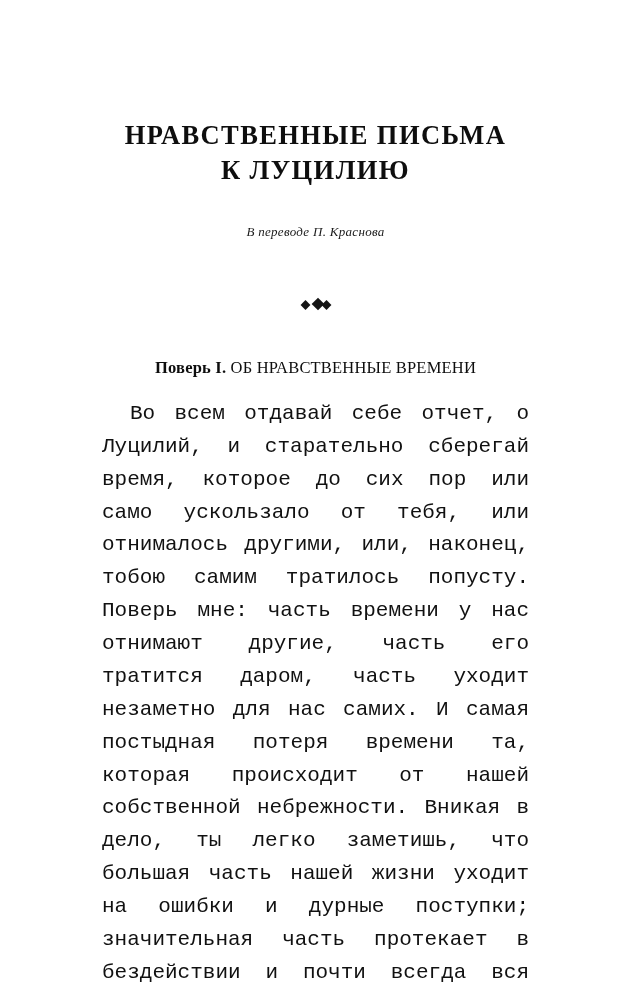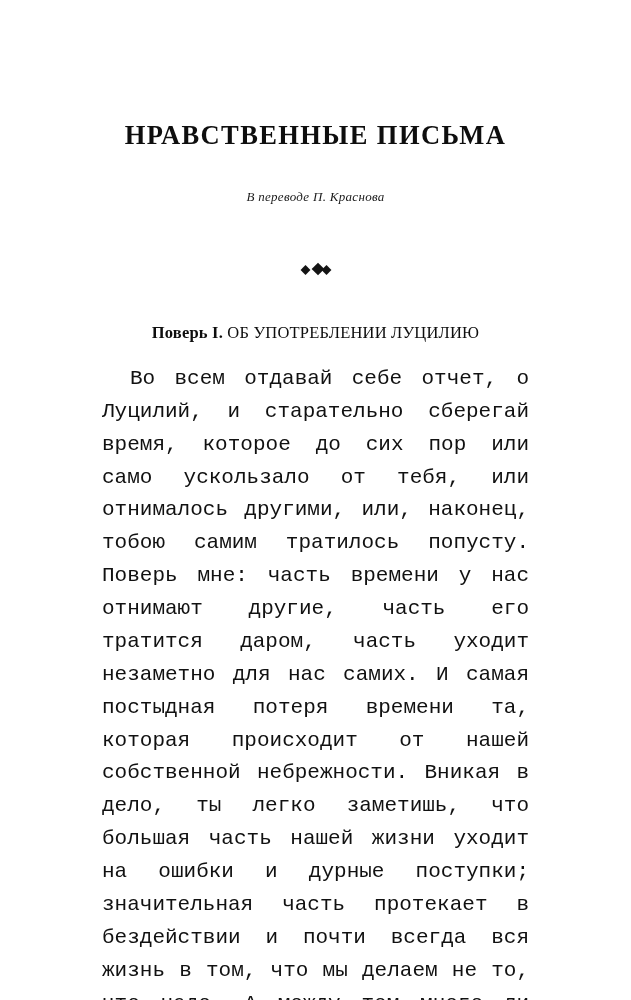--- a/index.html
+++ b/index.html
@@ -82,36 +82,37 @@
     text-indent: 28px;
   }
 </style>
 </head>
 <body>
 
 <div class="page">
 
   <h1 class="book-title">
     <span>НРАВСТВЕННЫЕ ПИСЬМА</span>
+    <span class="line2">К ЛУЦИЛИЮ</span>
   </h1>
 
   <div class="translator">В переводе П. Краснова</div>
 
   <div class="ornament">
     <svg width="34" height="20" viewBox="0 0 34 20" aria-hidden="true">
       <g fill="#141414">
         <rect x="14.5" y="3.5" width="9" height="9" transform="rotate(45 19 8)"></rect>
         <rect x="3" y="5.5" width="7" height="7" transform="rotate(45 6.5 9)"></rect>
         <rect x="24" y="5.5" width="7" height="7" transform="rotate(45 27.5 9)"></rect>
       </g>
     </svg>
   </div>
 
   <div class="letter-heading">
     <span class="letter-num">Поверь I.</span>
-    <span class="letter-topic">ОБ УПОТРЕБЛЕНИИ ЛУЦИЛИЮ</span>
+    <span class="letter-topic">ОБ НРАВСТВЕННЫЕ ВРЕМЕНИ</span>
   </div>
 
   <div class="body-text">
     <p>Во всем отдавай себе отчет, о Луцилий, и старательно сберегай время, которое до сих пор или само ускользало от тебя, или отнималось другими, или, наконец, тобою самим тратилось попусту. Поверь мне: часть времени у нас отнимают другие, часть его тратится даром, часть уходит незаметно для нас самих. И самая постыдная потеря времени та, которая происходит от нашей собственной небрежности. Вникая в дело, ты легко заметишь, что большая часть нашей жизни уходит на ошибки и дурные поступки; значительная часть протекает в бездействии и почти всегда вся жизнь в том, что мы делаем не то, что надо. А между тем много ли людей придают времени какую-либо цену, уважают и ценят свои дни, понимают, что с каждым днем они умирают? Ведь в том-то и есть наша ошибка, что мы смотрим на смерть только как на будущее событие. Большая часть смерти уже наступила: то время, что за нами, — в ее</p>
   </div>
 
 </div>
 
 </body></html>

